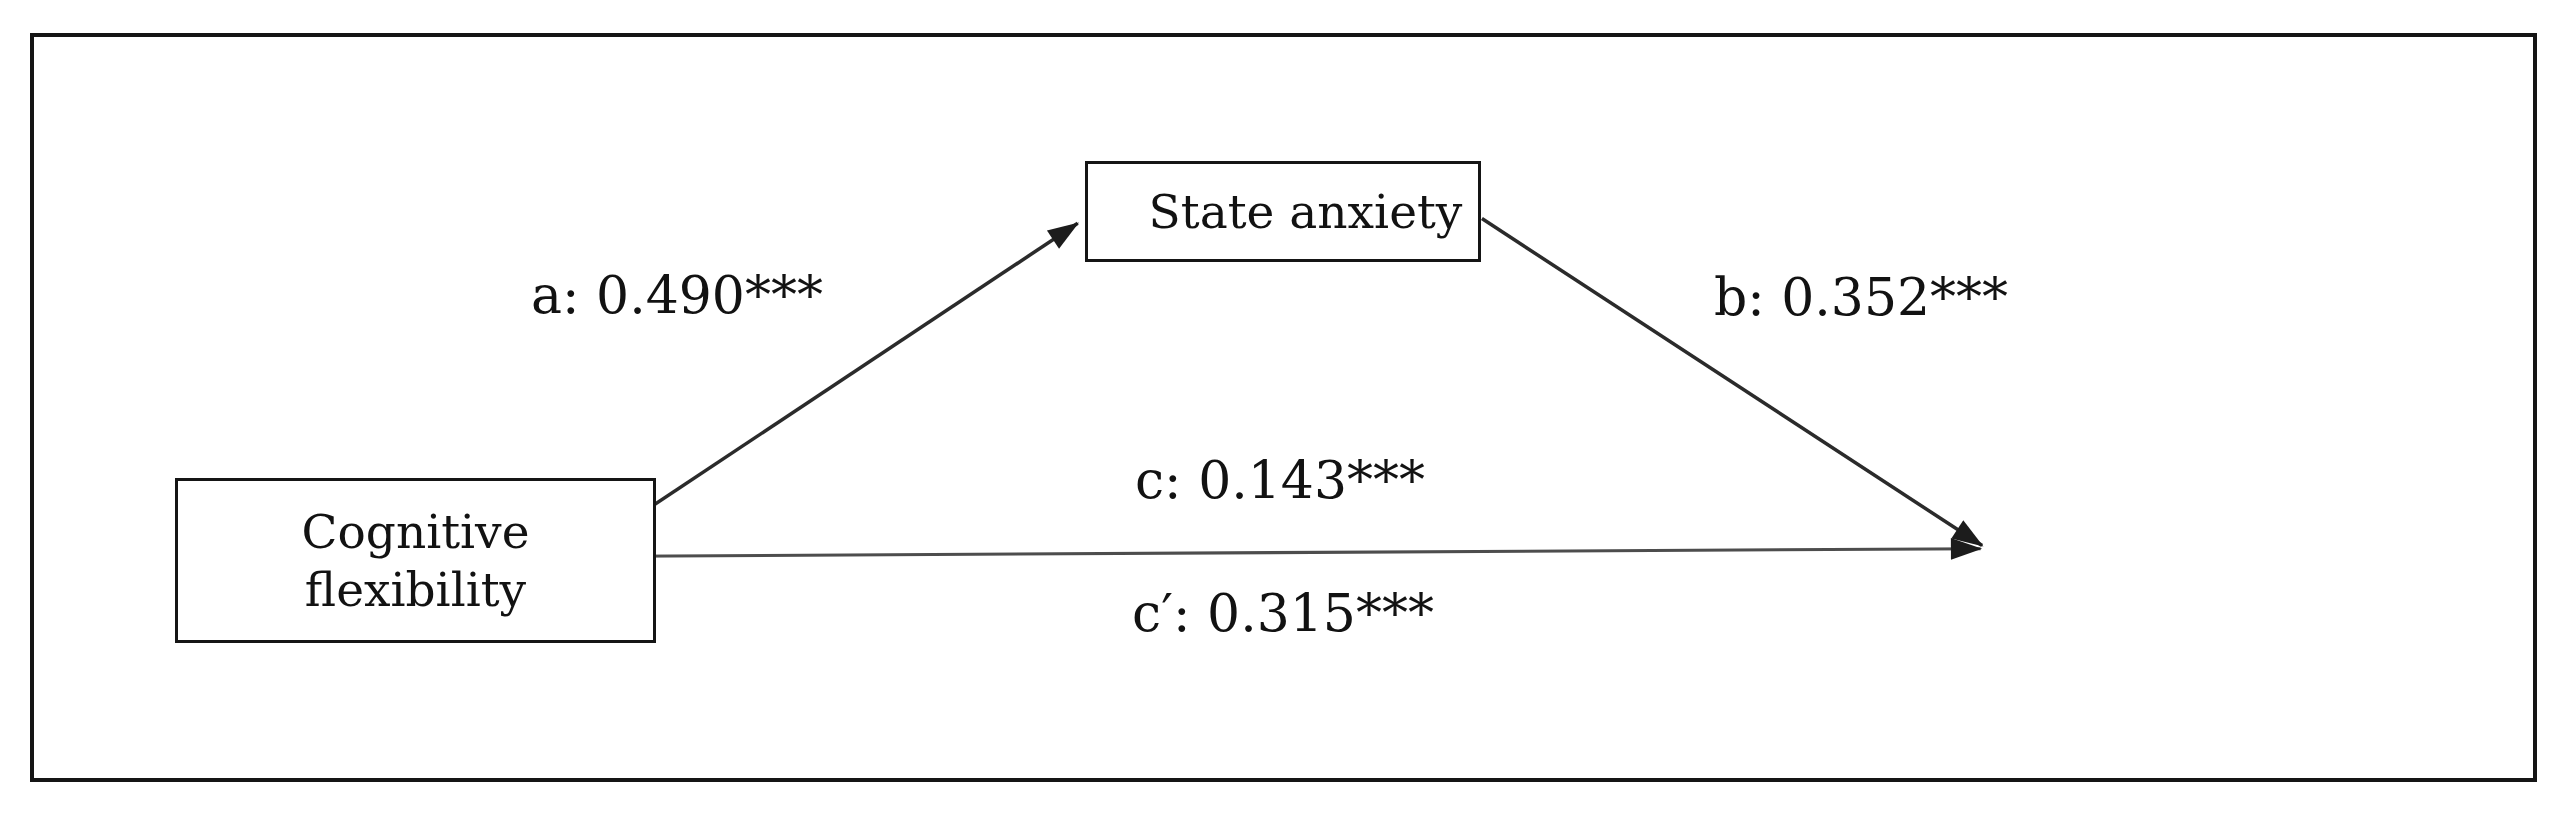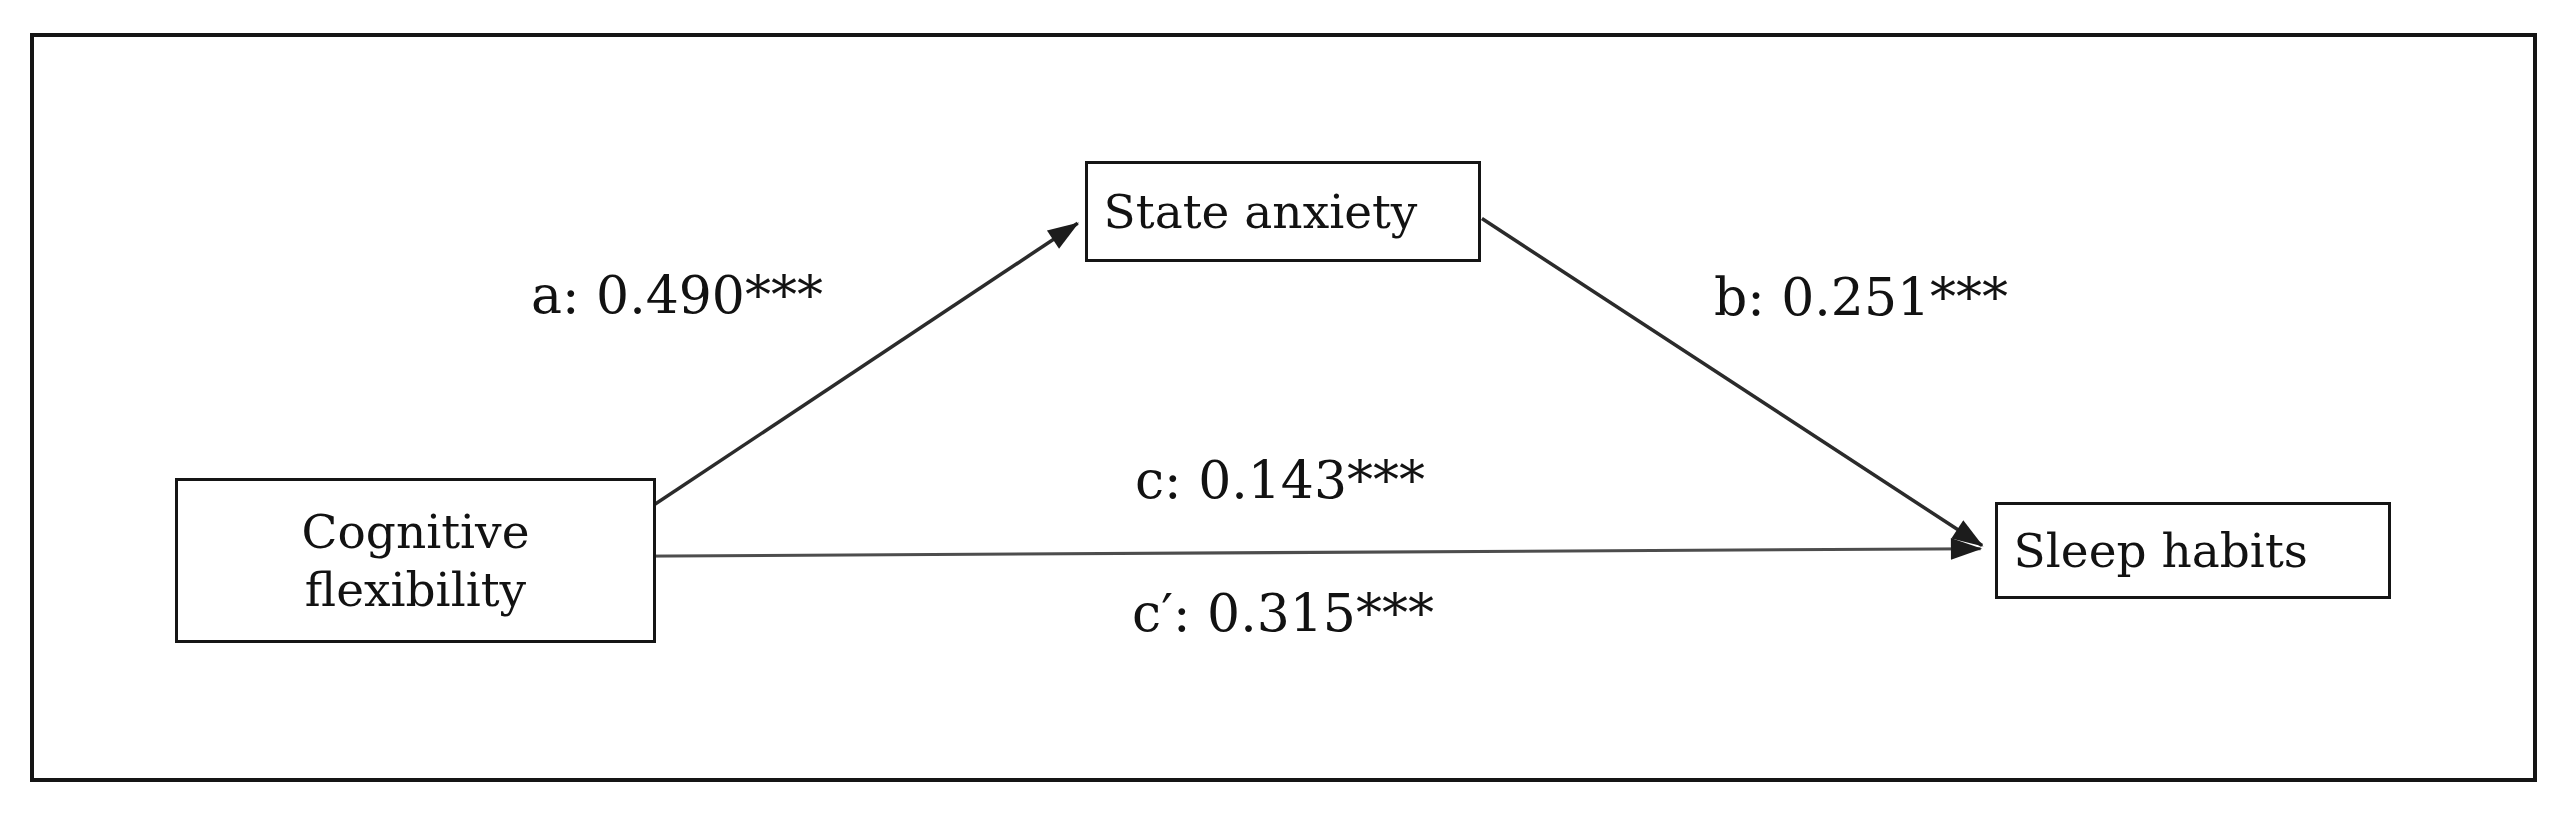--- a/index.html
+++ b/index.html
@@ -33,21 +33,21 @@
     width: 2576px;
     height: 818px;
   }
   .node-box {
     position: absolute;
     box-sizing: border-box;
     border: 3.9px solid #151515;
     background: #ffffff;
     display: flex;
     align-items: center;
-    justify-content: flex-start;
+    justify-content: flex-end;
     text-align: center;
     font-size: 47px;
     line-height: 58px;
     color: #121212;
   }
   .node-predictor { left: 175px; top: 478px; width: 481px; height: 165px; }
   .node-mediator  { left: 1085px; top: 161px; width: 396px; height: 101px; }
   .node-outcome   { left: 1995px; top: 502px; width: 396px; height: 97px; }
   .node-label { display: block; padding: 0 15.6px; }
   .path-label {
@@ -81,26 +81,23 @@
   </svg>
 
   <div class="node-box node-predictor">
     <span class="node-label">Cognitive flexibility</span>
   </div>
 
   <div class="node-box node-mediator">
     <span class="node-label">State anxiety</span>
   </div>
 
-  <div class="node-box node-outcome">
-    <span class="node-label">Sleep habits</span>
-  </div>
 
   <div class="path-label label-a">a: 0.490***</div>
 
-  <div class="path-label label-b">b: 0.251***</div>
+  <div class="path-label label-b">b: 0.352***</div>
 
   <div class="path-label label-c">c: 0.143***</div>
 
   <div class="path-label label-cprime">c′: 0.315***</div>
 
 </div>
 
 
 </body></html>

